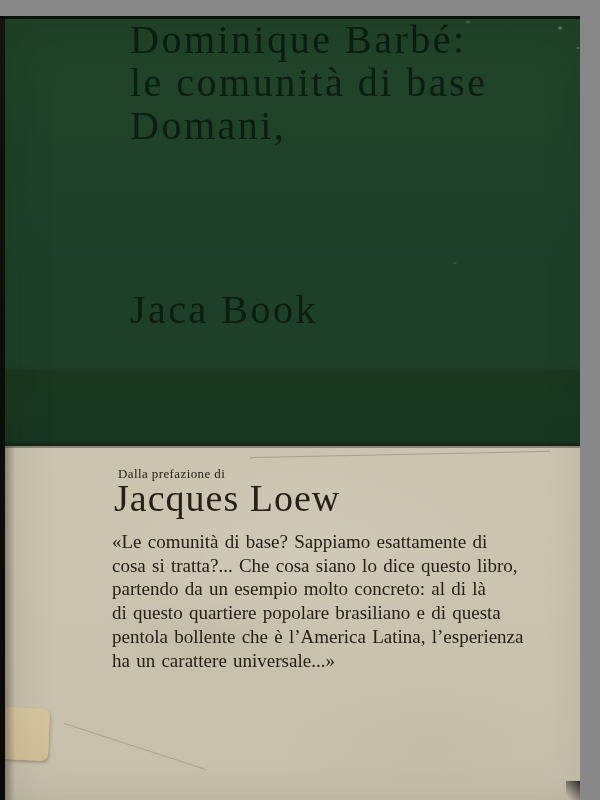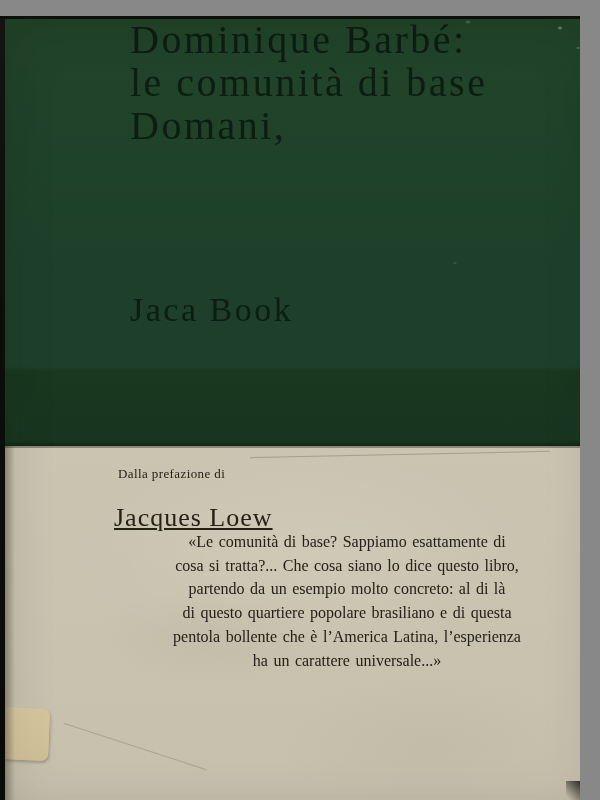--- a/index.html
+++ b/index.html
@@ -39,21 +39,21 @@
     left: 130px; top: 2px;
     font-size: 40px;
     line-height: 43px;
     letter-spacing: 2.5px;
     color: var(--ink-cover, #0c1d11);
   }
 
   .publisher {
     position: absolute;
     left: 130px; top: 272px;
-    font-size: 34px;
+    font-size: 40px;
     line-height: 43px;
     letter-spacing: 2.5px;
     color: var(--ink-cover, #0c1d11);
   }
 
   
   .band {
     position: absolute;
     left: 0; top: 430px;
     width: 600px; height: 370px;
@@ -73,38 +73,36 @@
   .kicker {
     position: absolute;
     left: 118px; top: 450px;
     font-size: 13px;
     letter-spacing: .4px;
     color: var(--ink-band, #262017);
   }
 
   .author {
     position: absolute;
-    left: 114px; top: 480px;
-    font-size: 26px;
+    left: 114px; top: 460px;
+    font-size: 38px;
     line-height: 44px;
     letter-spacing: 1px;
     color: var(--ink-band, #262017);
-    text-decoration: underline;
   }
 
   .quote {
     position: absolute;
     left: 112px; top: 514px;
     width: 470px;
-    font-size: 16px;
+    font-size: 19px;
     line-height: 23.7px;
     word-spacing: 1.5px;
     white-space: pre-line;
     color: var(--ink-band, #262017);
-    text-align: center;
   }
 
   
   .sticker {
     position: absolute;
     left: 2px; top: 692px;
     width: 47px; height: 52px;
     background: linear-gradient(135deg, var(--sticker, #d8c9a2), #cfbf96);
     border-radius: 7px;
     transform: rotate(2.5deg);

